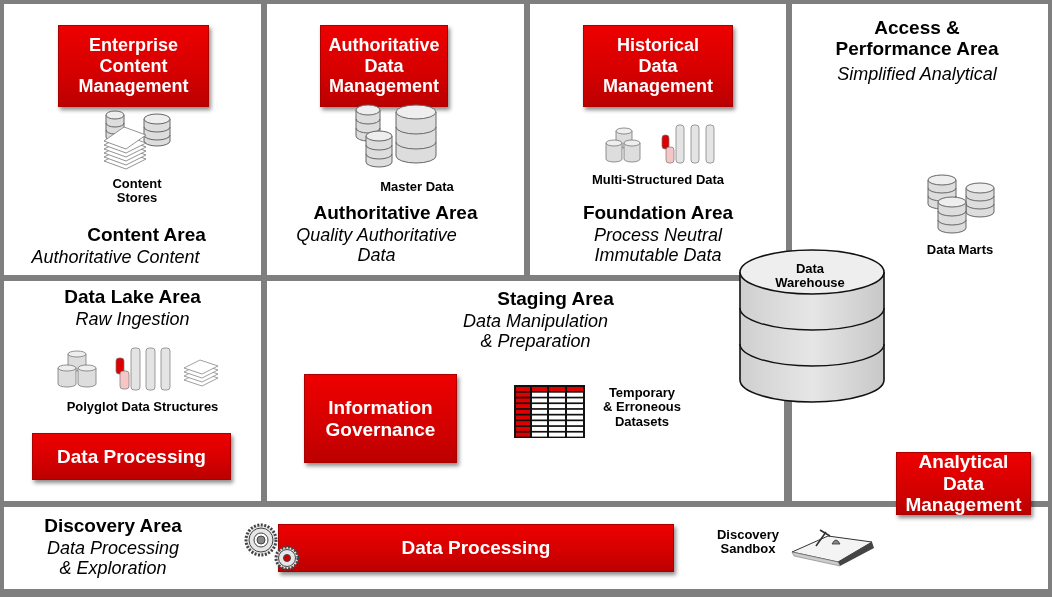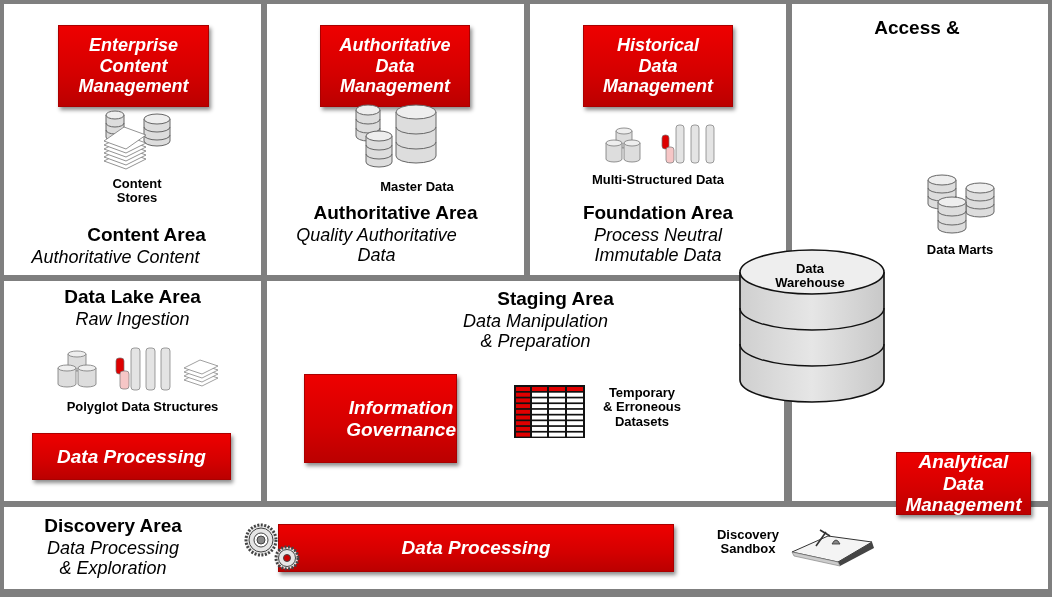--- a/index.html
+++ b/index.html
@@ -9,21 +9,21 @@
   .t { position: absolute; text-align: center; line-height: 1.1; }
   .h1 { font-size: 19px; font-weight: bold; }
   .sub { font-size: 18px; font-style: italic; }
   .cap { font-size: 13px; font-weight: bold; }
   .redbox {
     position: absolute; color: #fff; font-weight: bold; text-align: center;
     background: linear-gradient(to bottom, #e00 0%, #d40000 60%, #b00 100%);
     border: 1px solid #a00;
     box-shadow: 2px 3px 4px rgba(0,0,0,0.45);
     display: flex; align-items: center; justify-content: center;
-    line-height: 1.15; font-size: 18px; cursor: pointer; font-style: italic;
+    line-height: 1.15; font-size: 18px; cursor: pointer;
   }
   svg { position: absolute; overflow: visible; }
 </style>
 </head>
 <body>
 
 <div class="panel" style="left:4px;top:4px;width:257px;height:271px;"></div>
 <div class="panel" style="left:267px;top:4px;width:257px;height:271px;"></div>
 <div class="panel" style="left:530px;top:4px;width:256px;height:271px;"></div>
 <div class="panel" style="left:792px;top:4px;width:256px;height:497px;"></div>
@@ -58,21 +58,21 @@
       <path d="M4 36 l20 -14 l22 8 l-20 14 z"></path>
   </g>
 </svg>
 <div class="t cap" style="left:82px;top:177px;width:110px;">
   <div>Content</div>
   <div>Stores</div>
 </div>
 <div class="t h1" style="left:4px;top:225px;width:285px;text-align:center;">Content Area</div>
 <div class="t sub" style="left:4px;top:248px;width:223px;">Authoritative Content</div>
 
-<div class="redbox" style="left:320px;top:25px;width:150px;height:82px;">
+<div class="redbox" style="left:320px;top:25px;width:128px;height:82px;">
   <div>
     <div>Authoritative</div>
     <div>Data</div>
     <div>Management</div>
   </div>
 </div>
 <svg style="left:352px;top:102px;" width="90" height="70" viewBox="0 0 90 70">
   <g fill="#ddd" stroke="#666" stroke-width="1">
     <path d="M4 8 v26 a12 5 0 0 0 24 0 v-26"></path>
       <ellipse cx="16" cy="8" rx="12" ry="5" fill="#eee"></ellipse>
@@ -123,22 +123,24 @@
 </svg>
 <div class="t cap" style="left:530px;top:173px;width:256px;">Multi-Structured Data</div>
 <div class="t h1" style="left:530px;top:203px;width:256px;">Foundation Area</div>
 <div class="t sub" style="left:530px;top:226px;width:256px;">
   <div>Process Neutral</div>
   <div>Immutable Data</div>
 </div>
 
 <div class="t h1" style="left:792px;top:18px;width:250px;">
   <div>Access &amp;</div>
+  <div>Performance Area</div>
 </div>
 <div class="t sub" style="left:792px;top:65px;width:250px;">
+  <div>Simplified Analytical</div>
 </div>
 <svg style="left:924px;top:172px;" width="75" height="68" viewBox="0 0 75 68">
   <g fill="#ddd" stroke="#666" stroke-width="1">
     <path d="M4 8 v24 a14 5 0 0 0 28 0 v-24"></path>
       <ellipse cx="18" cy="8" rx="14" ry="5" fill="#eee"></ellipse>
     <path d="M4 16 a14 5 0 0 0 28 0" fill="none"></path>
       <path d="M4 24 a14 5 0 0 0 28 0" fill="none"></path>
     <path d="M42 16 v24 a14 5 0 0 0 28 0 v-24"></path>
       <ellipse cx="56" cy="16" rx="14" ry="5" fill="#eee"></ellipse>
     <path d="M42 24 a14 5 0 0 0 28 0" fill="none"></path>
@@ -181,21 +183,21 @@
 <div class="t cap" style="left:4px;top:400px;width:277px;">Polyglot Data Structures</div>
 <div class="redbox" style="left:32px;top:433px;width:199px;height:47px;font-size:19px;">
   <span>Data Processing</span>
 </div>
 
 <div class="t h1" style="left:267px;top:289px;width:537px;padding-left:40px;">Staging Area</div>
 <div class="t sub" style="left:267px;top:312px;width:537px;">
   <div>Data Manipulation</div>
   <div>&amp; Preparation</div>
 </div>
-<div class="redbox" style="left:304px;top:374px;width:153px;height:89px;font-size:19px;justify-content:flex-end;">
+<div class="redbox" style="left:304px;top:374px;width:153px;height:89px;font-size:19px;">
   <div>
     <div>Information</div>
     <div>Governance</div>
   </div>
 </div>
 <svg style="left:512px;top:383px;" width="76" height="58" viewBox="0 0 76 58">
   <rect x="2" y="2" width="71" height="53" fill="#111"></rect>
   <g id="dsrows">
       <rect x="4" y="4" width="14" height="4" fill="#e00000"></rect>
       <rect x="20" y="4" width="15" height="4" fill="#e00000"></rect>

